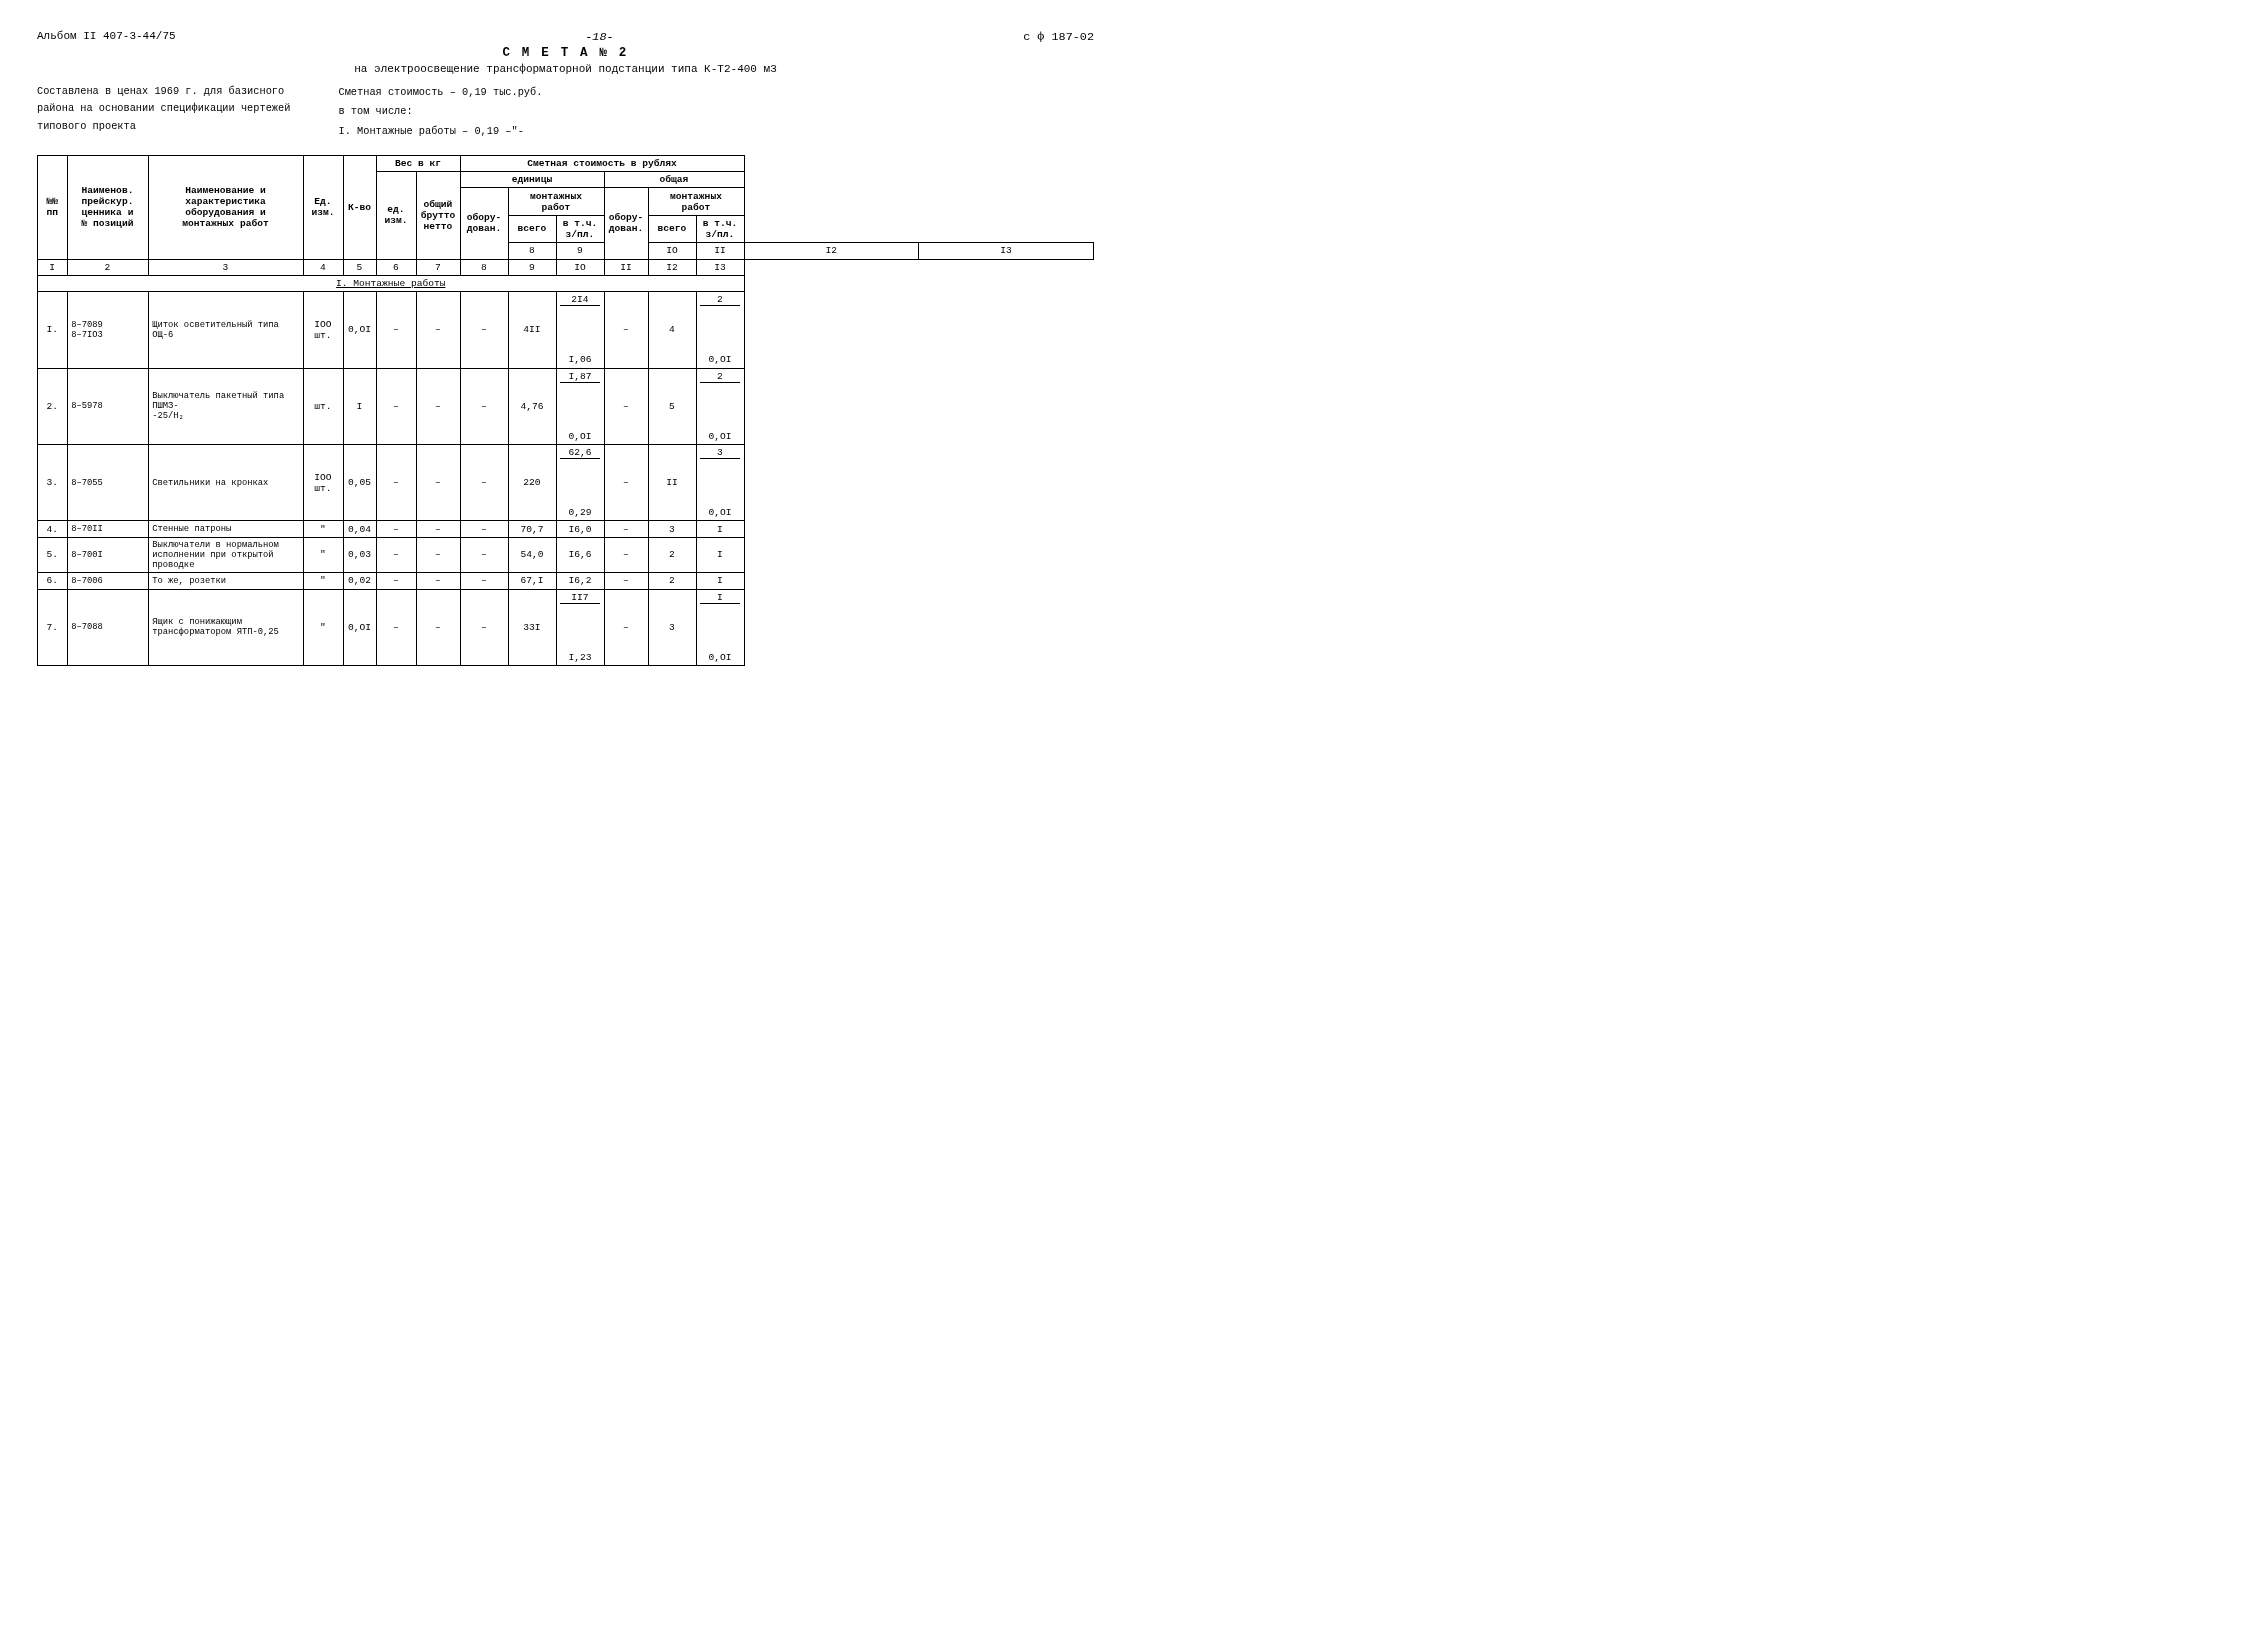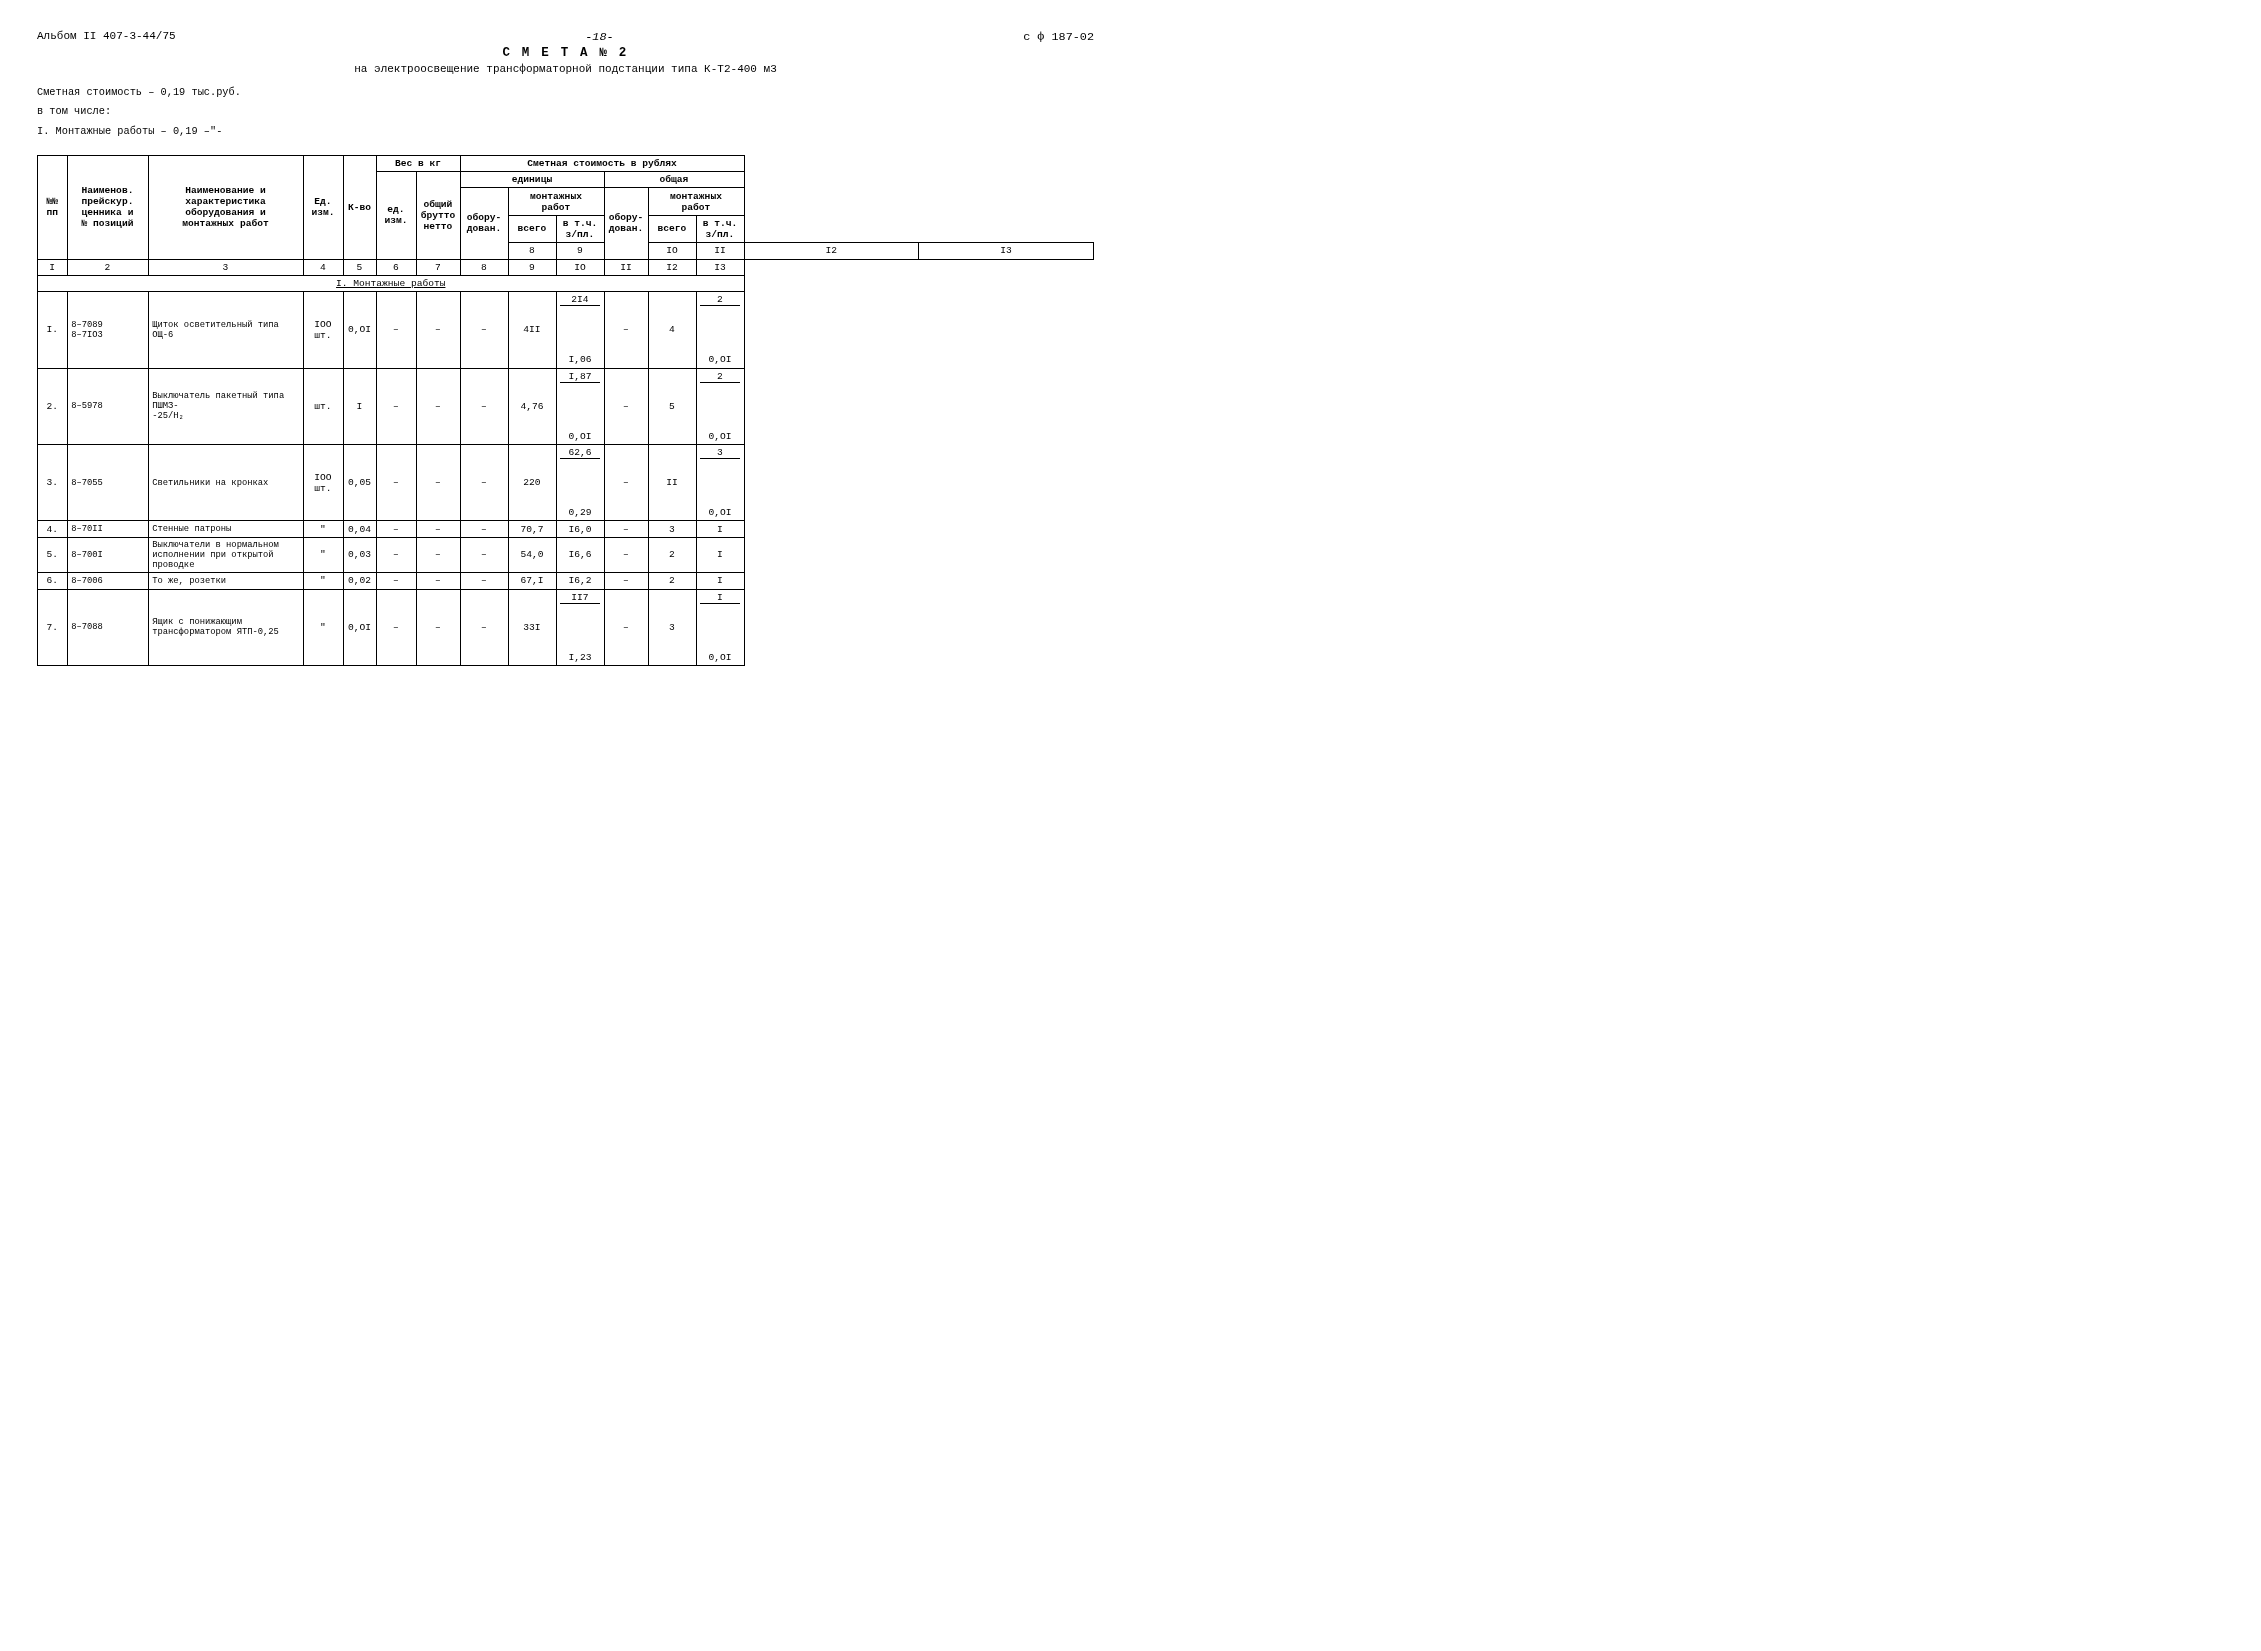--- a/index.html
+++ b/index.html
@@ -59,20 +59,21 @@
   <span class="page-num">-18-</span>
   <span class="doc-ref">с ф 187-02</span>
 </div>
 
 <div class="title-block">
   <div class="title-main">С М Е Т А  № 2</div>
   <div class="title-sub">на электроосвещение трансформаторной подстанции типа К-Т2-400 м3</div>
 </div>
 
 <div class="meta-block">
+  <div class="meta-left">Составлена в ценах 1969 г. для базисного района на основании спецификации чертежей типового проекта</div>
   <div class="meta-right">
     <div>Сметная стоимость  –  0,19 тыс.руб.</div>
     <div>в том числе:</div>
     <div>I. Монтажные работы –  0,19  –"-</div>
   </div>
 </div>
 
 <table>
   <thead>
 

